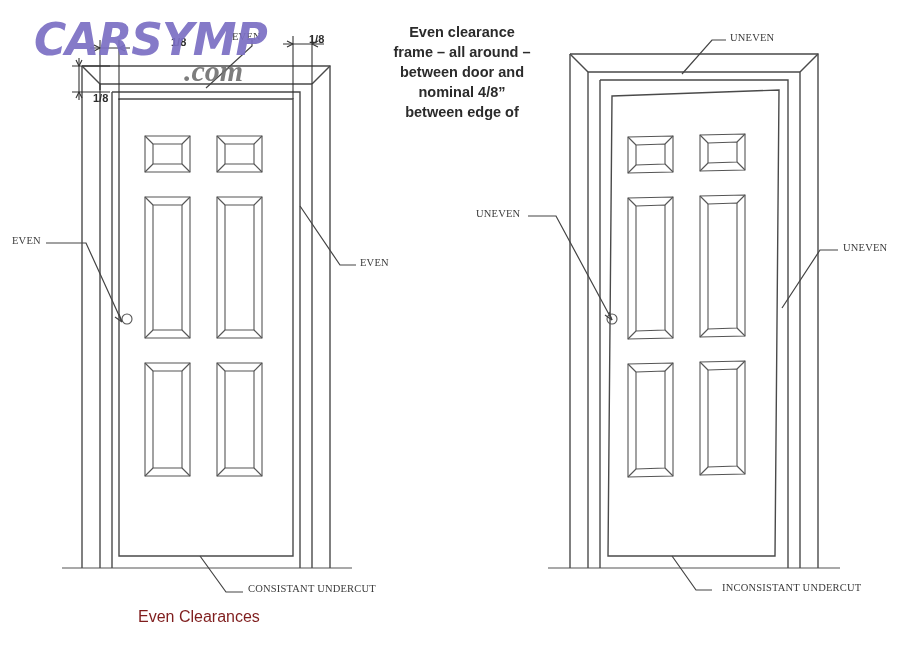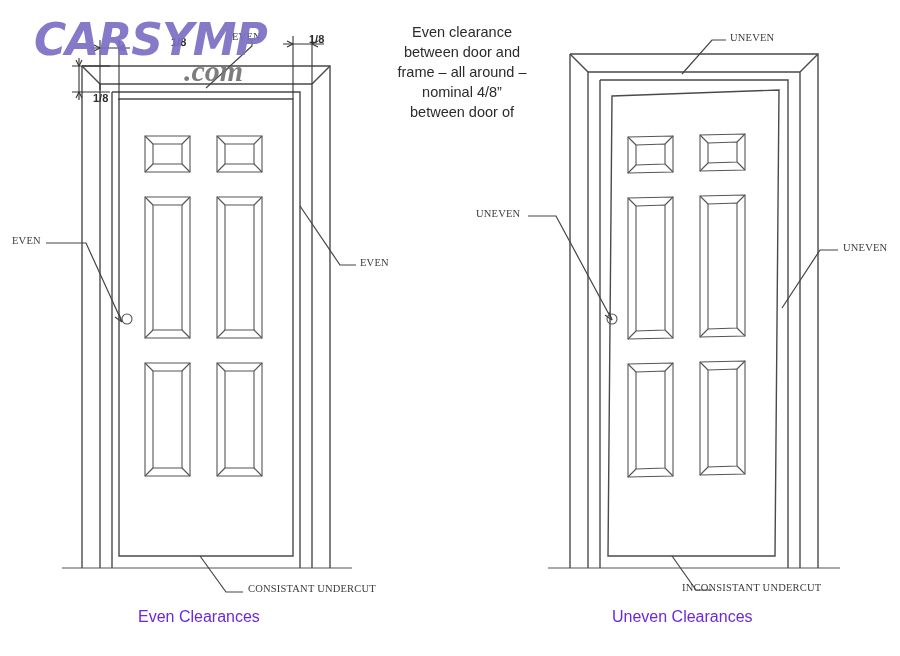--- a/index.html
+++ b/index.html
@@ -70,27 +70,27 @@
   .center-note {
     position: absolute;
     left: 372px;
     top: 22px;
     width: 180px;
     text-align: center;
     font-family: "Liberation Sans", sans-serif;
     font-size: 14.5px;
     line-height: 20px;
     color: #2b2b2b;
-    font-weight: 400;
+    font-weight: 700;
   }
   .caption {
     position: absolute;
     font-family: "Liberation Sans", sans-serif;
     font-size: 16px;
-    color: #6d28d9;
+    color: #7f1d1d;
     white-space: nowrap;
   }
   #caption-left  { left: 138px; top: 608px; }
   #caption-right { left: 612px; top: 608px; }
 
   
   #watermark {
     position: absolute;
     left: 34px;
     top: 8px;
@@ -307,41 +307,40 @@
       <path class="ln-lead" d="M 838 250 L 820 250 L 782 308"></path>
 
       <path class="ln-lead" d="M 712 590 L 696 590 L 672 556"></path>
 
     </g>
 
   </svg>
 
   <div class="center-note">
     <div>Even clearance</div>
+    <div>frame – all around –</div>
     <div>between door and</div>
-    <div>frame – all around –</div>
     <div>nominal 4/8”</div>
-    <div>between door of</div>
+    <div>between edge of</div>
   </div>
 
   <div class="callout" style="left:232px; top:31px;">EVEN</div>
   <div class="callout" style="left:12px; top:235px;">EVEN</div>
   <div class="callout" style="left:360px; top:257px;">EVEN</div>
   <div class="callout" style="left:248px; top:583px;text-align:center;">CONSISTANT UNDERCUT</div>
 
   <div class="dimtext" style="left:46px; top:92px;">1/8</div>
   <div class="dimtext" style="left:124px; top:36px;">1/8</div>
   <div class="dimtext" style="left:262px; top:33px;">1/8</div>
 
   <div class="callout" style="left:730px; top:32px;">UNEVEN</div>
   <div class="callout" style="left:476px; top:208px;">UNEVEN</div>
   <div class="callout" style="left:843px; top:242px;">UNEVEN</div>
-  <div class="callout" style="left:682px; top:582px;text-align:right;">INCONSISTANT UNDERCUT</div>
+  <div class="callout" style="left:722px; top:582px;text-align:right;">INCONSISTANT UNDERCUT</div>
 
   <div class="caption" id="caption-left">Even Clearances</div>
-  <div class="caption" id="caption-right">Uneven Clearances</div>
 
   <div id="watermark">
     <div id="wm-main">CARSYMP</div>
     <div id="wm-dot">.com</div>
   </div>
 
 </div>
 
 </body></html>

